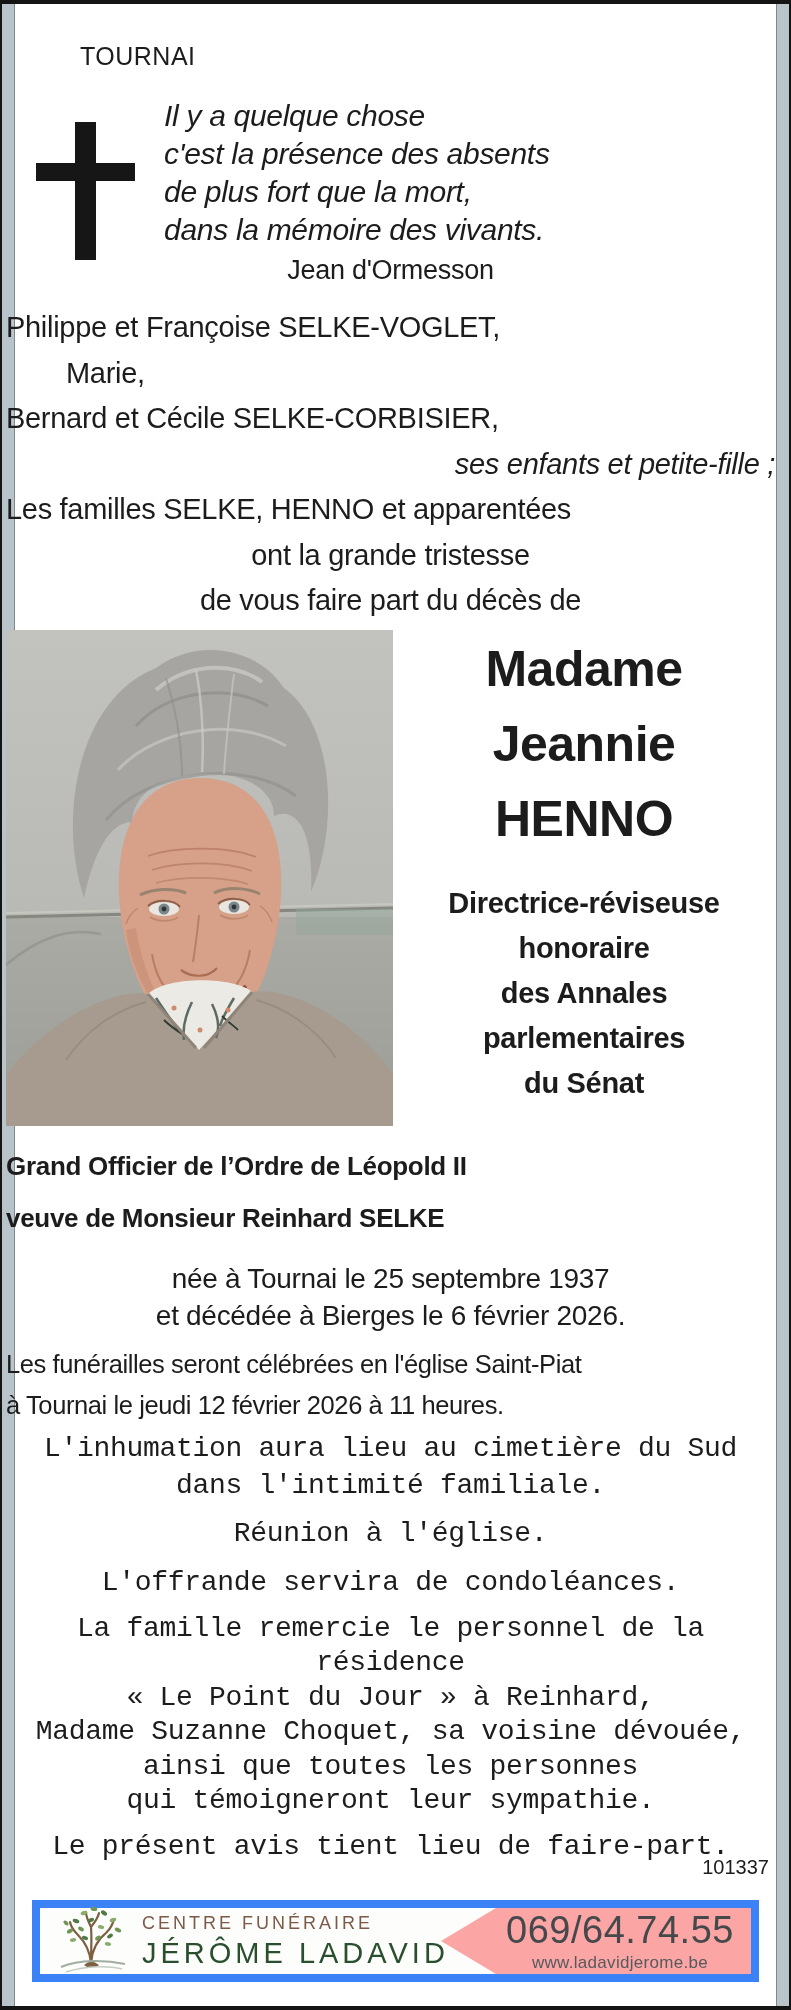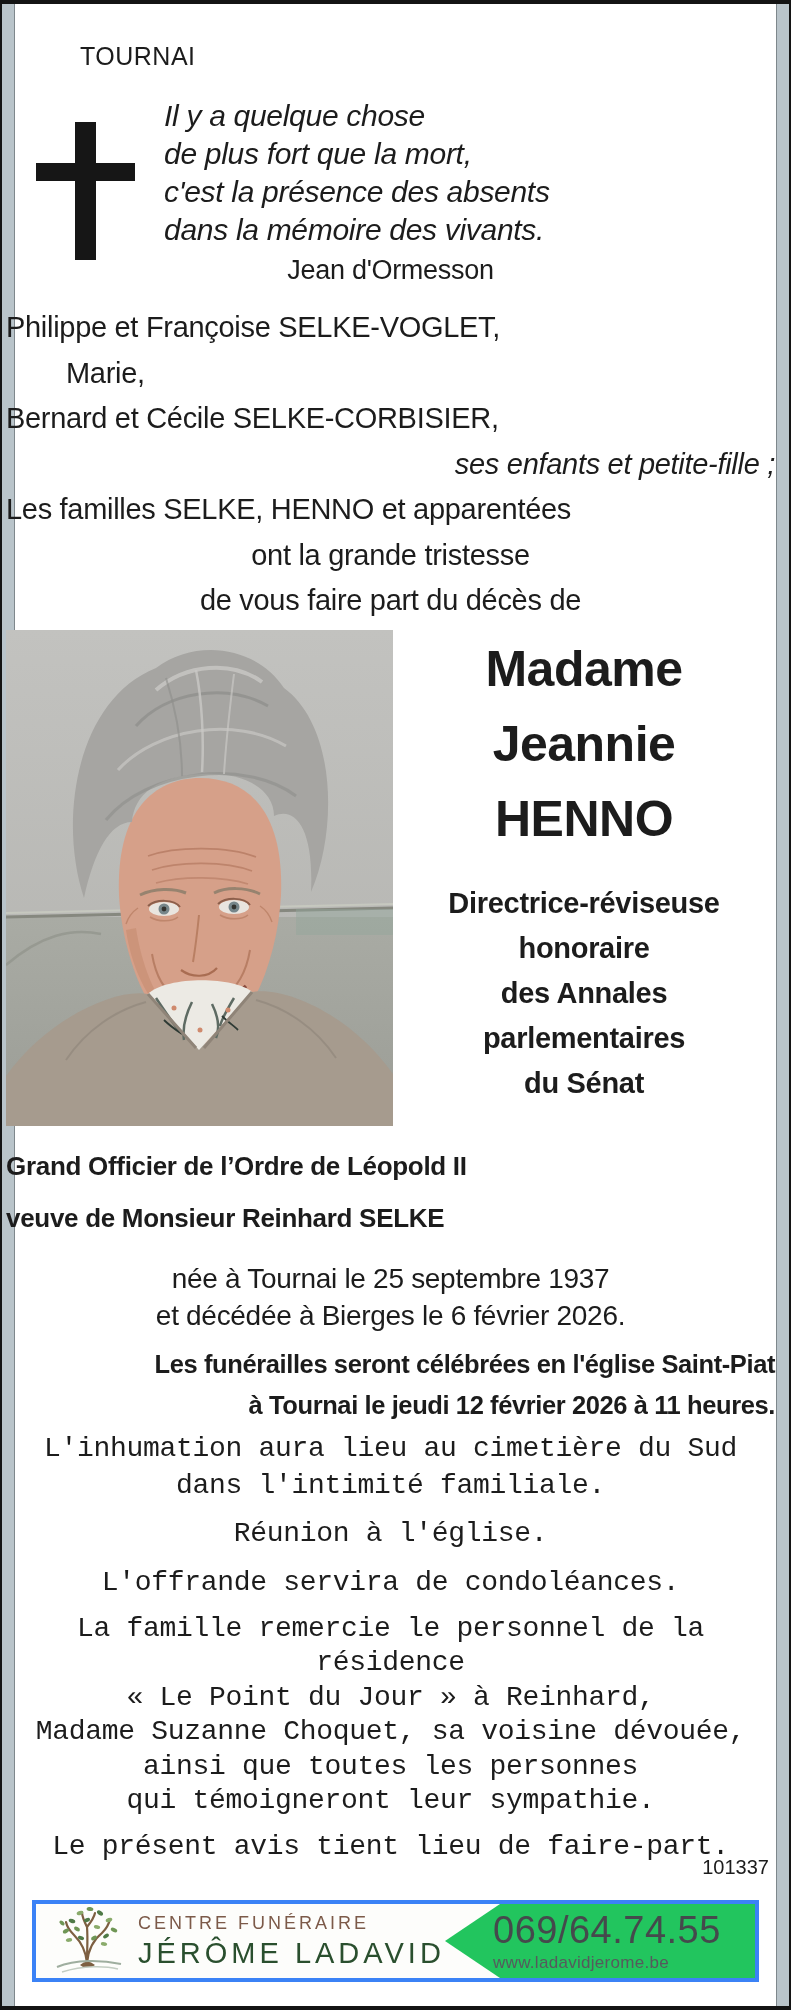--- a/index.html
+++ b/index.html
@@ -38,39 +38,39 @@
   .fam-center { text-align:center; }
 
   .photo-row { margin-top:6px; display:flex; }
   .photo { width:387px; height:496px; flex:none; display:block; }
   .name-col { flex:1; text-align:center; padding-top:2px; }
   .big-name { font-weight:bold; font-size:50px; line-height:75px; letter-spacing:-0.5px; }
   .role { margin-top:24px; font-weight:bold; font-size:29px; line-height:45px; }
 
   .titles { margin-top:14px; text-align:left; font-weight:bold; font-size:26px; line-height:52px; }
   .dates { margin-top:16px; text-align:center; font-size:28px; line-height:37px; }
-  .funeral { margin-top:10px; text-align:right; font-weight:bold; font-size:25.5px; line-height:41px; letter-spacing:-0.4px; }
+  .funeral { margin-top:10px; text-align:left; font-weight:normal; font-size:25.5px; line-height:41px; letter-spacing:-0.4px; }
   .para { text-align:center; font-size:28px; line-height:37px;font-family:Liberation Mono, monospace; }
   .burial  { margin-top:4px; }
   .meeting { margin-top:11px; }
   .offering{ margin-top:12px; }
   .thanks  { margin-top:11px; line-height:34.5px; }
   .avis    { margin-top:9px; }
 
   .reference { position:absolute; right:20px; top:1852px; font-size:20px; letter-spacing:0; }
 
   .banner {
     position:absolute; left:30px; top:1896px; width:727px; height:82px;
-    box-sizing:border-box; border:4px solid #3b82f6; background:#fdfdfb;
+    box-sizing:border-box; border:8px solid #3b82f6; background:#fdfdfb;
   }
   .banner-grey {
     position:absolute; right:0; top:0; bottom:0; width:310px;
-    background:#22c55e;
+    background:#fca5a5;
     clip-path:polygon(55px 0, 100% 0, 100% 100%, 55px 100%, 0 50%);
-    display:flex; flex-direction:column; justify-content:center; 
+    display:flex; flex-direction:column; justify-content:center; align-items:center;
     padding-left:48px; box-sizing:border-box;
   }
   .phone { font-size:38px; color:#45494c; letter-spacing:0.5px; }
   .website { font-size:17px; color:#565a5d; margin-top:1px; letter-spacing:0.3px; }
   .banner-left { position:absolute; left:16px; top:0; bottom:0; display:flex; align-items:center; }
   .tree { width:74px; height:72px; flex:none; }
   .brand { margin-left:12px; }
   .brand-top { font-size:18px; color:#7c5a49; letter-spacing:3px; }
   .brand-name { font-size:29px; color:#2a4f2e; letter-spacing:4px; margin-top:3px; }
 </style>
@@ -85,22 +85,22 @@
 
     <div class="town">TOURNAI</div>
 
     <div class="quote-block">
       <div class="cross">
         <div class="v"></div>
         <div class="h"></div>
       </div>
       <div class="quote-lines">
         <div>Il y a quelque chose</div>
+        <div>c'est la présence des absents</div>
         <div>de plus fort que la mort,</div>
-        <div>c'est la présence des absents</div>
         <div>dans la mémoire des vivants.</div>
       </div>
       <div class="quote-author">Jean d'Ormesson</div>
     </div>
 
     <div class="family">
       <div>Philippe et Françoise SELKE-VOGLET,</div>
       <div class="fam-indent">Marie,</div>
       <div>Bernard et Cécile SELKE-CORBISIER,</div>
       <div class="fam-right">ses enfants et petite-fille ;</div>

